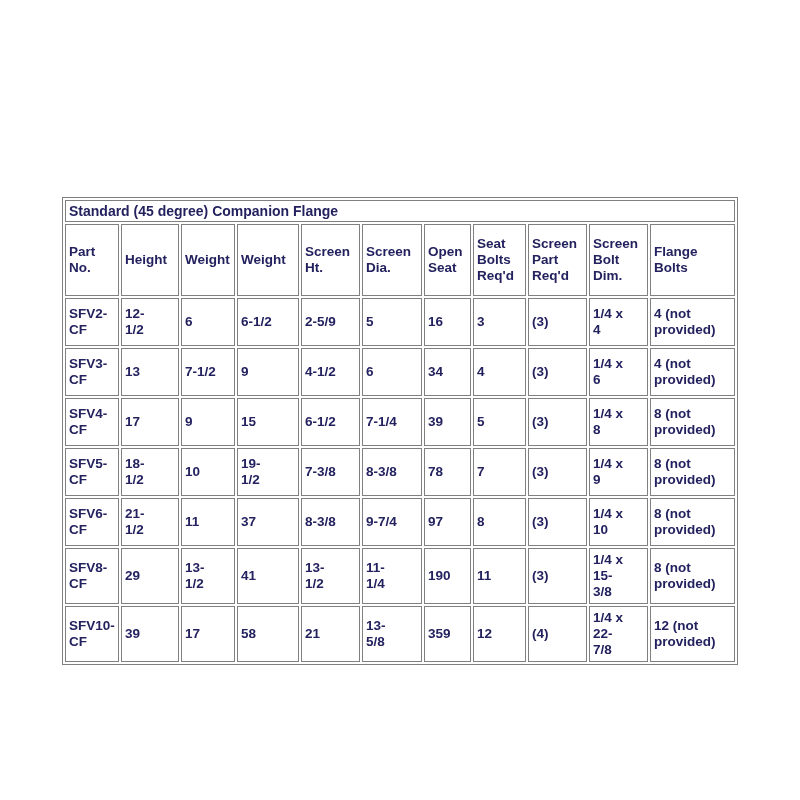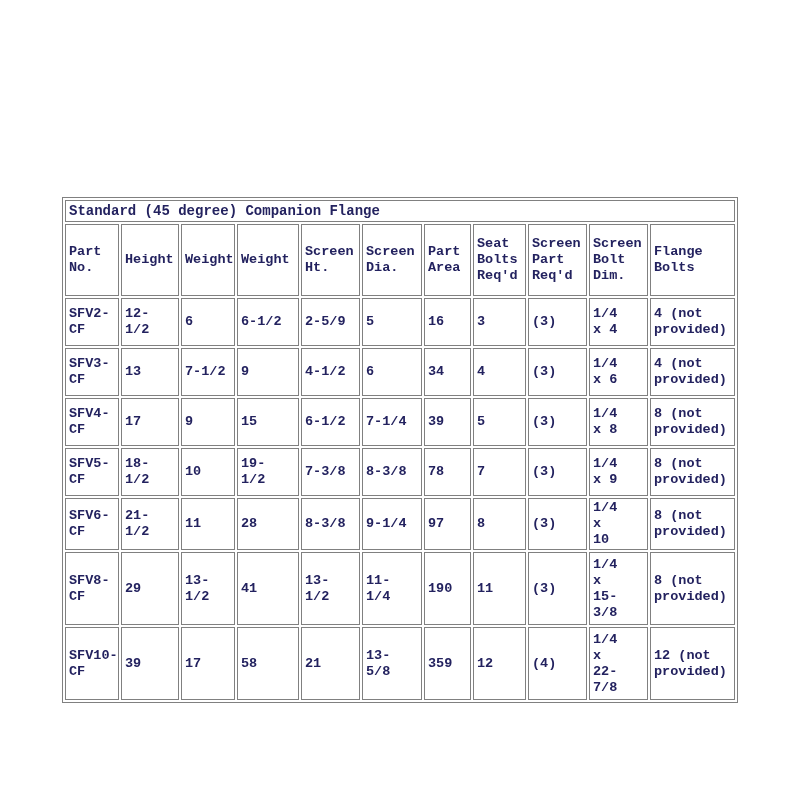--- a/index.html
+++ b/index.html
@@ -14,42 +14,42 @@
     margin: 197px auto 0 auto;
     width: 676px;
   }
   table.spec {
     width: 676px;
     table-layout: fixed;
     border-collapse: separate;
     border-spacing: 2px;
     border: 1px solid #808080;
     background: #ffffff;
-    font-family: Liberation Mono, monospace;
+    font-family: Liberation Sans, sans-serif;
     font-weight: bold;
     font-size: 13.5px;
     line-height: 16px;
     color: #23225f;
   }
   table.spec td, table.spec th {
     border: 1px solid #808080;
     background: #ffffff;
     padding: 1px 3px;
     vertical-align: middle;
     text-align: left;
     overflow: hidden;
   }
   td.title {
     text-align: center;
     font-size: 14px;
   }
   tr.title-row  { height: 22px; }
   tr.head-row   { height: 72px; }
   tr.r          { height: 48px; }
-  tr.tall       { height: 73px; }
+  tr.tall       { height: 56px; }
   
   td.w .v {
     display: inline-block;
     max-width: 32px;
   }
 </style>
 </head>
 <body>
 
 <div class="table-wrap">
@@ -71,21 +71,21 @@
       <tr class="title-row">
         <td class="title" colspan="11">Standard (45 degree) Companion Flange</td>
       </tr>
       <tr class="head-row">
         <th>Part No.</th>
         <th>Height</th>
         <th>Weight</th>
         <th>Weight</th>
         <th>Screen Ht.</th>
         <th>Screen Dia.</th>
-        <th>Part Area</th>
+        <th>Open Seat</th>
         <th>Seat Bolts Req'd</th>
         <th>Screen Part Req'd</th>
         <th>Screen Bolt Dim.</th>
         <th>Flange Bolts</th>
       </tr>
 
       <tr class="r">
         <td><span class="v">SFV2-CF</span></td>
         <td class="w"><span class="v">12-1/2</span></td>
         <td><span class="v">6</span></td>
@@ -138,23 +138,23 @@
         <td><span class="v">7</span></td>
         <td><span class="v">(3)</span></td>
         <td class="w"><span class="v">1/4 x 9</span></td>
         <td><span class="v">8 (not provided)</span></td>
       </tr>
 
       <tr class="r">
         <td><span class="v">SFV6-CF</span></td>
         <td class="w"><span class="v">21-1/2</span></td>
         <td><span class="v">11</span></td>
-        <td><span class="v">28</span></td>
+        <td><span class="v">37</span></td>
         <td><span class="v">8-3/8</span></td>
-        <td><span class="v">9-1/4</span></td>
+        <td><span class="v">9-7/4</span></td>
         <td><span class="v">97</span></td>
         <td><span class="v">8</span></td>
         <td><span class="v">(3)</span></td>
         <td class="w"><span class="v">1/4 x 10</span></td>
         <td><span class="v">8 (not provided)</span></td>
       </tr>
 
       <tr class="tall">
         <td><span class="v">SFV8-CF</span></td>
         <td><span class="v">29</span></td>

